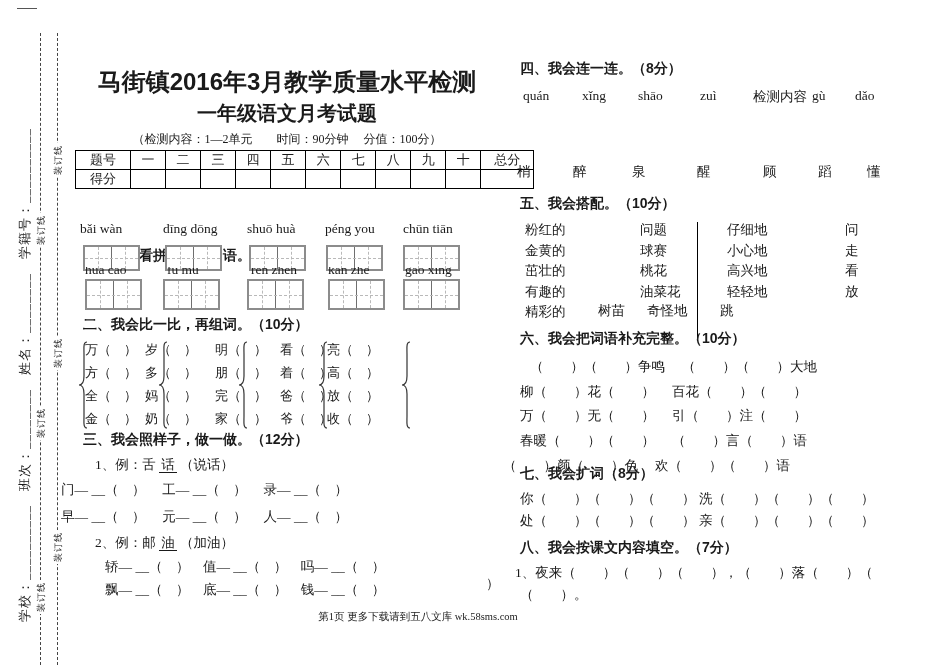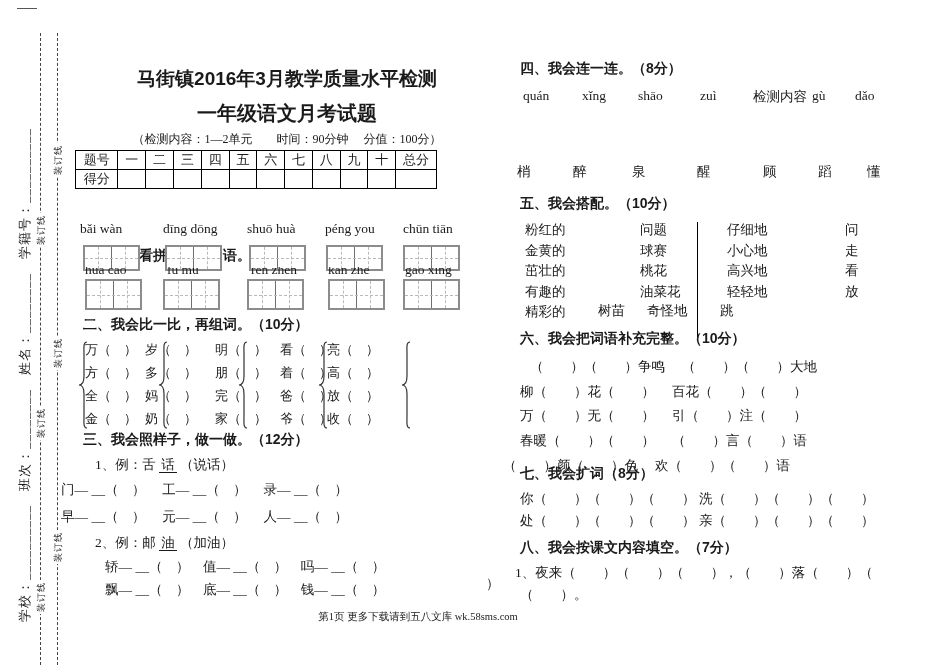--- a/index.html
+++ b/index.html
@@ -7,24 +7,24 @@
         font-family:"Liberation Serif","DejaVu Serif",serif;color:#1a1a1a;}
   .abs{position:absolute;}
   
   .rot{transform:rotate(-90deg);transform-origin:0 0;white-space:nowrap;}
   .student-fields{left:16px;top:622px;width:525px;font-size:13px;letter-spacing:1px;}
   .dash-line{border-left:1px dashed #444;width:0;}
   .bind-label{font-size:9px;letter-spacing:1px;background:#fff;padding:0 2px;}
   .corner-dash{left:17px;top:8px;width:20px;border-top:1.5px solid #555;}
   
   .main{left:75px;top:60px;width:424px;height:560px;}
-  .t1{left:0;top:6px;width:100%;text-align:center;font-family:"Liberation Sans","DejaVu Sans",sans-serif;font-weight:bold;font-size:19px;}
+  .t1{left:0;top:6px;width:100%;text-align:center;font-family:"Liberation Sans","DejaVu Sans",sans-serif;font-weight:bold;font-size:24px;}
   .t2{left:0;top:40px;width:100%;text-align:center;font-family:"Liberation Sans","DejaVu Sans",sans-serif;font-weight:bold;font-size:20px;}
   .meta{left:0;top:71px;width:100%;text-align:center;font-size:12px;}
-  table.score{left:0;top:90px;border-collapse:collapse;width:362px;}
+  table.score{left:0;top:90px;border-collapse:collapse;width:459px;}
   table.score td{border:1.5px solid #000;height:16px;text-align:center;font-size:13px;padding:0;}
   table.score td.w1{width:46px;} table.score td.wn{width:29px;} table.score td.wl{width:44px;}
   .sec-title{font-family:"Liberation Sans","DejaVu Sans",sans-serif;font-weight:bold;font-size:14px;white-space:nowrap;}
   .pinyin{font-size:13.5px;white-space:nowrap;}
   
   .boxpair{display:flex;border:2px solid #8c8c8c;position:absolute;background:#fff;}
   .bcell{width:26px;position:relative;}
   .bcell+.bcell{border-left:1.5px solid #6f6f6f;}
   .bcell::before{content:"";position:absolute;left:50%;top:0;bottom:0;border-left:1px dashed #b9b9b9;}
   .boxpair::after{content:"";position:absolute;left:0;right:0;top:50%;border-top:1px dashed #b9b9b9;}

